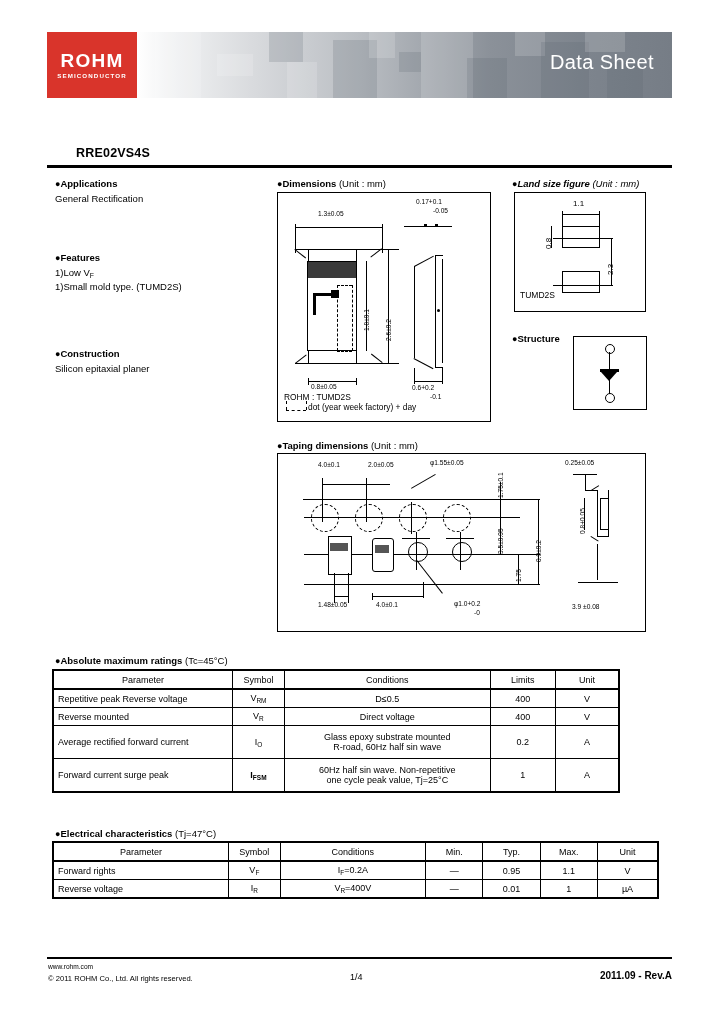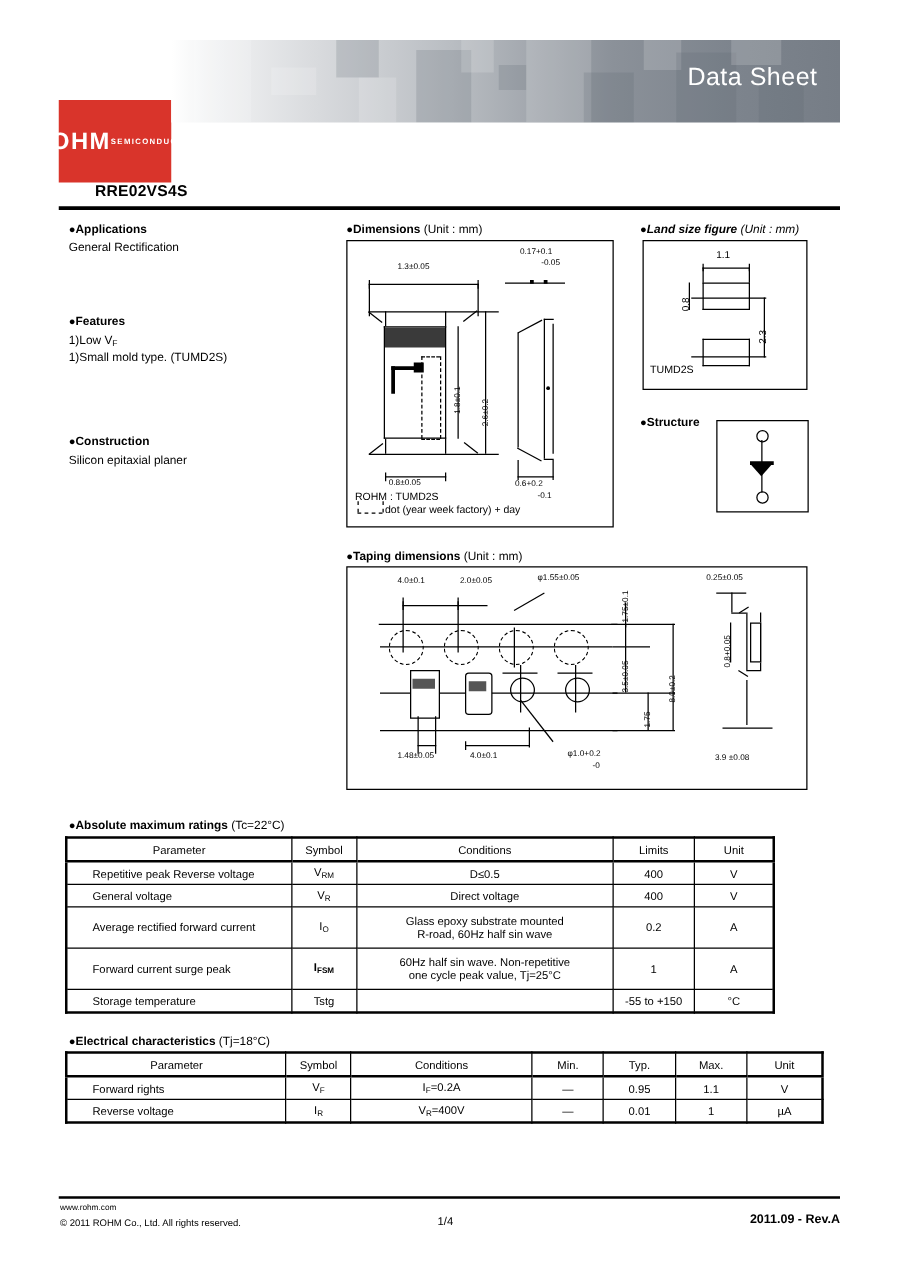--- a/index.html
+++ b/index.html
@@ -9,21 +9,21 @@
     font-family:"Liberation Sans", sans-serif;
     color:#000;
     position:relative;
     overflow:hidden;
   }
   .page{position:absolute;left:0;top:0;width:720px;height:1012px;background:#fff;}
 
   
   .hdr{position:absolute;left:47px;top:32px;width:625px;height:66px;}
   .hdr-logo{position:absolute;left:0;top:0;width:90px;height:66px;background:#d9342b;
-            display:flex;flex-direction:row;align-items:center;justify-content:center;margin-top:48px;}
+            display:flex;flex-direction:column;align-items:center;justify-content:center;}
   .hdr-logo .rohm{color:#fff;font-weight:bold;font-size:19px;letter-spacing:1.2px;line-height:1;}
   .hdr-logo .semi{color:#fff;font-weight:bold;font-size:6.2px;letter-spacing:1.1px;margin-top:3px;line-height:1;}
   .hdr-band{position:absolute;left:90px;top:0;width:535px;height:66px;
             background:linear-gradient(to right,#ffffff 0%,#f2f3f4 6%,#d8dadd 22%,#b9bdc2 42%,#8b9199 66%,#7d848d 84%,#767d86 100%);
             overflow:hidden;text-decoration:underline;}
   .sq{position:absolute;background:rgba(255,255,255,0.16);}
   .sqd{position:absolute;background:rgba(90,100,110,0.20);}
   .hdr-title{position:absolute;right:18px;top:19px;color:#fff;font-size:20px;letter-spacing:.4px;}
 
   
@@ -48,21 +48,21 @@
   .lbl.rot{transform:rotate(-90deg);transform-origin:left top;}
   .dash-h{position:absolute;height:0;border-top:1px dashed #000;}
   .dash-v{position:absolute;width:0;border-left:1px dashed #000;}
   .circ{position:absolute;border:1px solid #000;border-radius:50%;}
   .circd{position:absolute;border:1px dashed #000;border-radius:50%;}
 
   
   table.dt{position:absolute;border-collapse:collapse;font-size:9px;}
   table.dt td,table.dt th{border:1px solid #000;text-align:center;font-weight:normal;padding:1px 2px;}
   table.dt tr.head td{border-bottom-width:2px;}
-  table.dt td.lft{text-align:left;padding-left:20px;}
+  table.dt td.lft{text-align:left;padding-left:4px;}
   table.dt{border:2px solid #000;}
 
   
   .frule{position:absolute;left:47px;top:957px;width:625px;height:1.6px;background:#000;}
   .f-url{position:absolute;left:48px;top:963px;font-size:6.6px;}
   .f-copy{position:absolute;left:48px;top:974px;font-size:7.6px;}
   .f-page{position:absolute;left:350px;top:972px;font-size:9px;}
   .f-rev{position:absolute;right:48px;top:970px;font-size:10px;font-weight:bold;}
 </style>
 </head>
@@ -328,40 +328,40 @@
     <div class="lbl rot" style="left:302px;top:80px;">0.8+0.05</div>
     <div class="ln" style="left:319px;top:90px;width:1px;height:36px;"></div>
     <div class="ln" style="left:300px;top:128px;width:40px;height:1px;"></div>
     <div class="lbl" style="left:294px;top:150px;">
       <span>3.9</span>&nbsp;<span>±0.08</span>
     </div>
   </div>
 
   <div class="sec" style="left:55px;top:655px;">
     <span class="bl">●</span><span>Absolute maximum ratings</span>
-    <span class="nb">(Tc=22°C)</span>
+    <span class="nb">(Tc=45°C)</span>
   </div>
   <table class="dt" style="left:52px;top:669px;width:568px;">
     <tbody>
       <tr class="head">
         <td style="width:180px;height:15px;">Parameter</td>
         <td style="width:48px;">Symbol</td>
         <td style="width:208px;">Conditions</td>
         <td style="width:62px;">Limits</td>
         <td style="width:60px;">Unit</td>
       </tr>
       <tr>
         <td class="lft" style="height:15px;">Repetitive peak Reverse voltage</td>
         <td><span>V</span><sub>RM</sub></td>
         <td>D≤0.5</td>
         <td>400</td>
         <td>V</td>
       </tr>
       <tr>
-        <td class="lft" style="height:15px;">General voltage</td>
+        <td class="lft" style="height:15px;">Reverse mounted</td>
         <td><span>V</span><sub>R</sub></td>
         <td>Direct voltage</td>
         <td>400</td>
         <td>V</td>
       </tr>
       <tr>
         <td class="lft" style="height:30px;">Average rectified forward current</td>
         <td><span>I</span><sub>O</sub></td>
         <td>
           <div>Glass epoxy substrate mounted</div>
@@ -373,33 +373,26 @@
       <tr>
         <td class="lft" style="height:30px;">Forward current surge peak</td>
         <td><b><span>I</span><sub>FSM</sub></b></td>
         <td>
           <div>60Hz half sin wave. Non-repetitive</div>
           <div>one cycle peak value, Tj=25°C</div>
         </td>
         <td>1</td>
         <td>A</td>
       </tr>
-      <tr>
-        <td class="lft" style="height:15px;">Storage temperature</td>
-        <td>Tstg</td>
-        <td></td>
-        <td>-55 to +150</td>
-        <td>°C</td>
-      </tr>
     </tbody>
   </table>
 
   <div class="sec" style="left:55px;top:828px;">
     <span class="bl">●</span><span>Electrical characteristics</span>
-    <span class="nb">(Tj=18°C)</span>
+    <span class="nb">(Tj=47°C)</span>
   </div>
   <table class="dt" style="left:52px;top:841px;width:607px;">
     <tbody>
       <tr class="head">
         <td style="width:180px;height:15px;">Parameter</td>
         <td style="width:48px;">Symbol</td>
         <td style="width:148px;">Conditions</td>
         <td style="width:55px;">Min.</td>
         <td style="width:55px;">Typ.</td>
         <td style="width:55px;">Max.</td>

